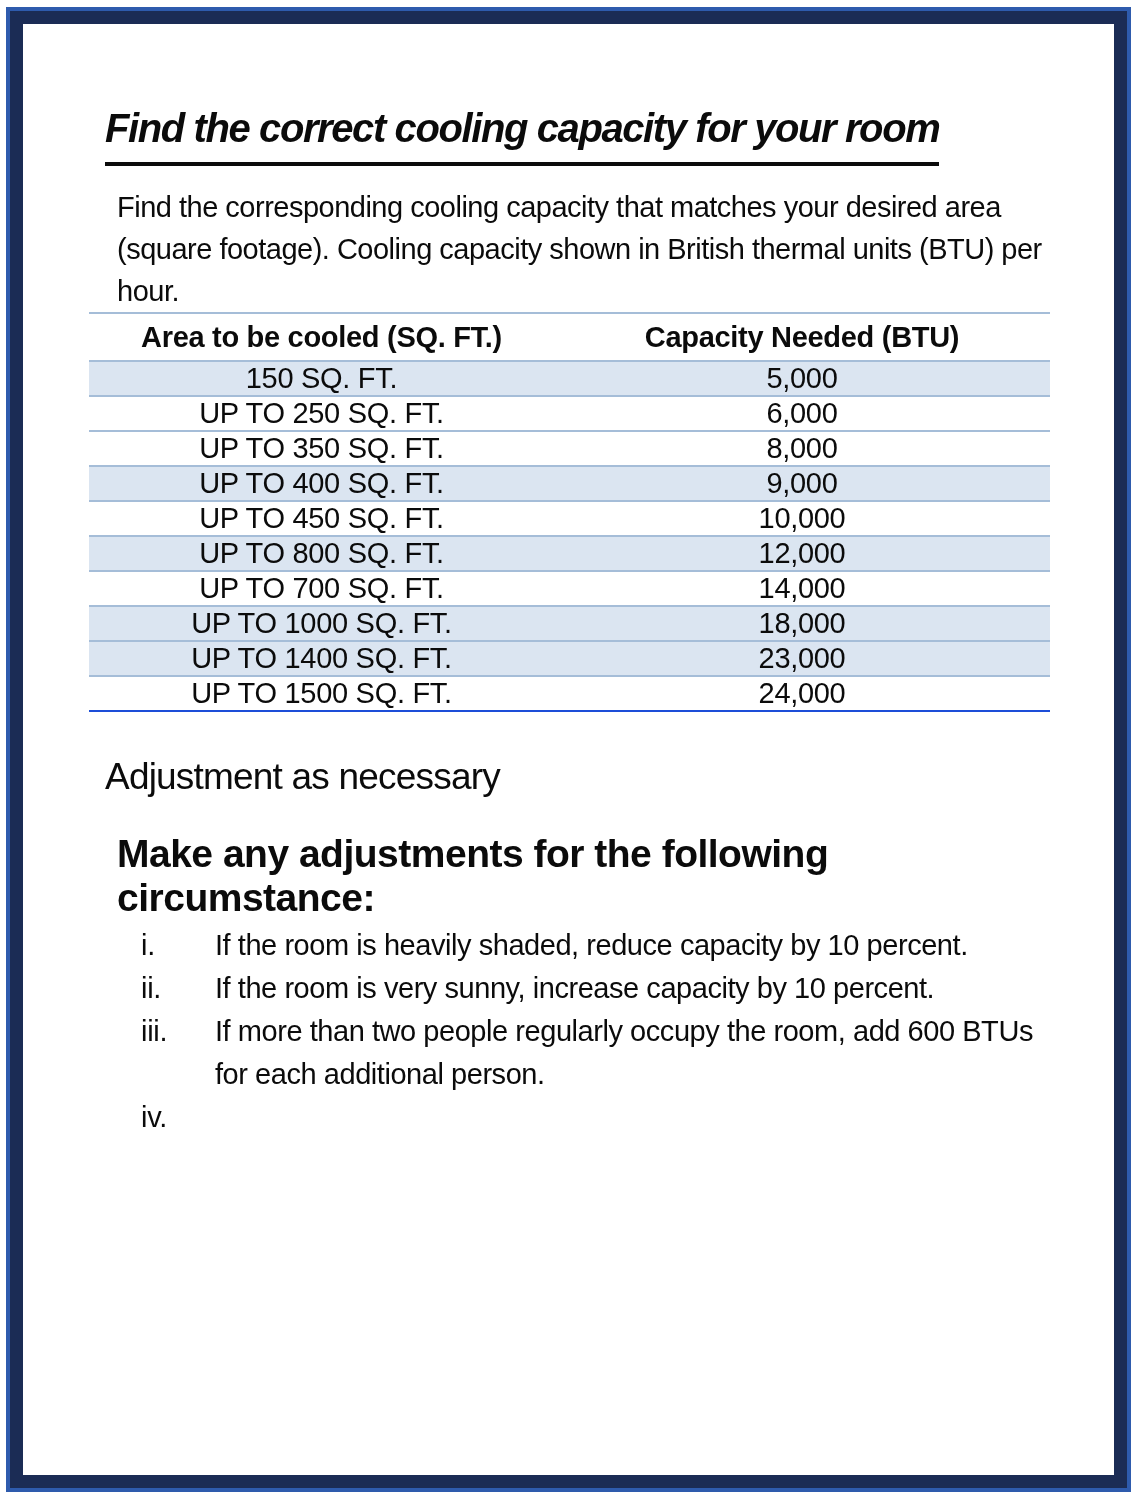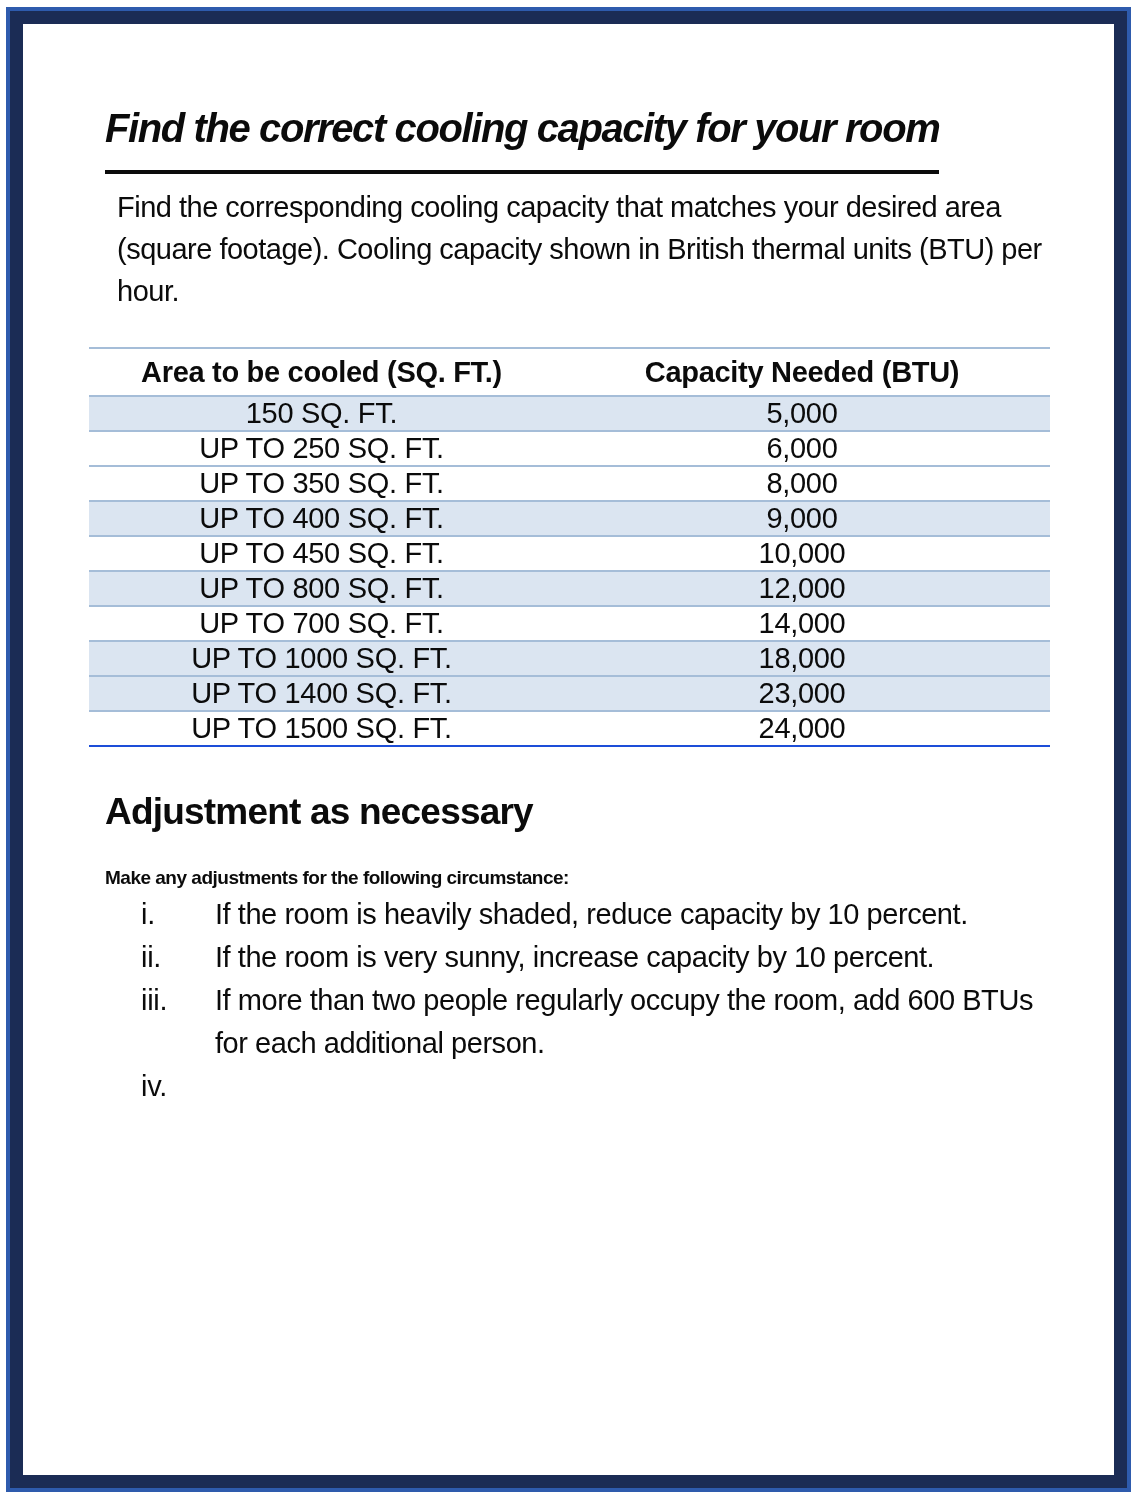--- a/index.html
+++ b/index.html
@@ -28,32 +28,31 @@
   h1.doc-title-wrap {
     margin: 82px 0 0 16px;
   }
   .doc-title {
     display: inline;
     font-size: 40px;
     font-weight: bold;
     font-style: italic;
     letter-spacing: -1.4px;
     border-bottom: 4px solid #0b0b0b;
-    padding-bottom: 20px;
+    padding-bottom: 12px;
     line-height: 1.1;
   }
   .intro {
     margin: 36px 0 0 28px;
     width: 945px;
     font-size: 29px;
     line-height: 42px;
     letter-spacing: -0.5px;
   }
   table.cap-table {
-    margin-top: 35px;
     width: 961px;
     border-collapse: collapse;
     table-layout: fixed;
   }
   table.cap-table col.c1 { width: 465px; }
   table.cap-table col.c2 { width: 496px; }
   table.cap-table th, table.cap-table td {
     text-align: center;
     border-top: 2px solid #a5bdd8;
     font-size: 29px;
@@ -64,26 +63,26 @@
     font-weight: bold;
     height: 48px;
     background: #ffffff;
   }
   table.cap-table td { height: 28px; font-weight: normal; }
   table.cap-table tr.shaded td { background: #dbe5f1; }
   table.cap-table tbody tr:last-child td { border-bottom: 2px solid #1d4ed8; }
   h2.adj-heading {
     margin: 44px 0 0 16px;
     font-size: 37px;
-    font-weight: bold;
+    font-weight: normal;
     letter-spacing: -0.8px;
   }
   .adj-lead {
-    margin: 34px 0 0 16px;
-    font-size: 19px;
+    margin: 34px 0 0 28px;
+    font-size: 39px;
     font-weight: bold;
     letter-spacing: -0.5px;
   }
   .adj-list { margin-top: 4px; }
   .adj-item {
     display: flex;
     align-items: flex-start;
   }
   .adj-item .num {
     flex: 0 0 126px;

